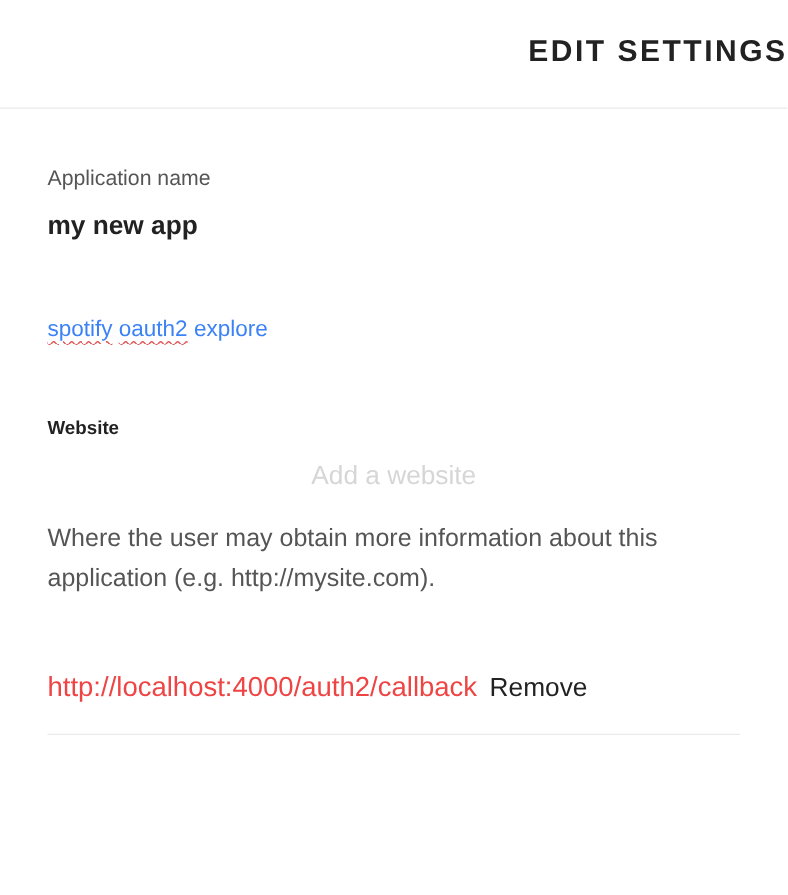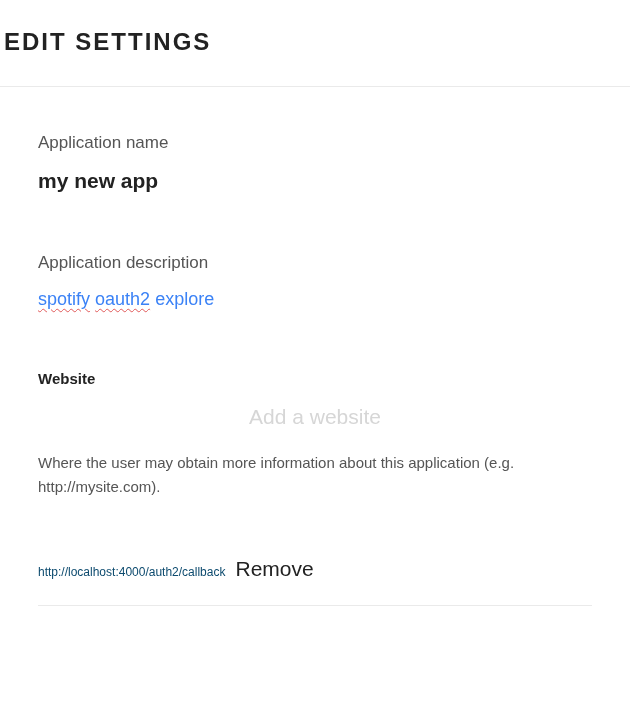--- a/index.html
+++ b/index.html
@@ -8,22 +8,22 @@
       box-sizing: border-box;
     }
     body {
       font-family: -apple-system, BlinkMacSystemFont, "Segoe UI", "Helvetica Neue", Arial, sans-serif;
       background: #ffffff;
       width: 630px;
       height: 716px;
       overflow: hidden;
     }
     .header {
-      text-align: left;
-      padding: 28px 0 30px 4px;
+      text-align: right;
+      padding: 28px 0 30px 16px;
       border-bottom: 1px solid #eaeaea;
     }
     .header h1 {
       font-size: 24px;
       font-weight: 800;
       letter-spacing: 2px;
       color: #222;
     }
     .content {
       padding: 46px 38px 16px 38px;
@@ -69,36 +69,36 @@
       width: 100%;
       background: transparent;
       font-family: inherit;
       margin-bottom: 22px;
       text-align: center;
     }
     .website-input::placeholder {
       color: #d6d6d6;
     }
     .help-text {
-      font-size: 15px;
+      font-size: 20px;
       color: #555;
       line-height: 1.6;
     }
     .redirect-section {
       margin-top: 58px;
     }
     .redirect-row {
       display: flex;
       align-items: baseline;
       gap: 10px;
       margin-bottom: 24px;
     }
     .redirect-link {
-      font-size: 12px;
-      color: #0c4a6e;
+      font-size: 22px;
+      color: #ef4444;
       text-decoration: none;
     }
     .remove-btn {
       font-size: 21px;
       color: #222;
       background: none;
       border: none;
       cursor: pointer;
       font-family: inherit;
       padding: 0;
@@ -122,21 +122,20 @@
 </div>
 
 <div class="content">
 
   <div class="field-group">
     <div class="field-label">Application name</div>
     <input type="text" class="field-value-bold" value="my new app" style="">
   </div>
 
   <div class="field-group">
-    <div class="field-label">Application description</div>
     <div class="desc-display" contenteditable="true" spellcheck="false" style="">
       <span class="spellcheck-word">spotify</span> <span class="spellcheck-word">oauth2</span> <span>explore</span>
     </div>
   </div>
 
   <div class="field-group tight">
     <div class="section-label">Website</div>
     <input type="text" class="website-input" placeholder="Add a website" style="">
     <div class="help-text">Where the user may obtain more information about this application (e.g. http://mysite.com).</div>
   </div>

